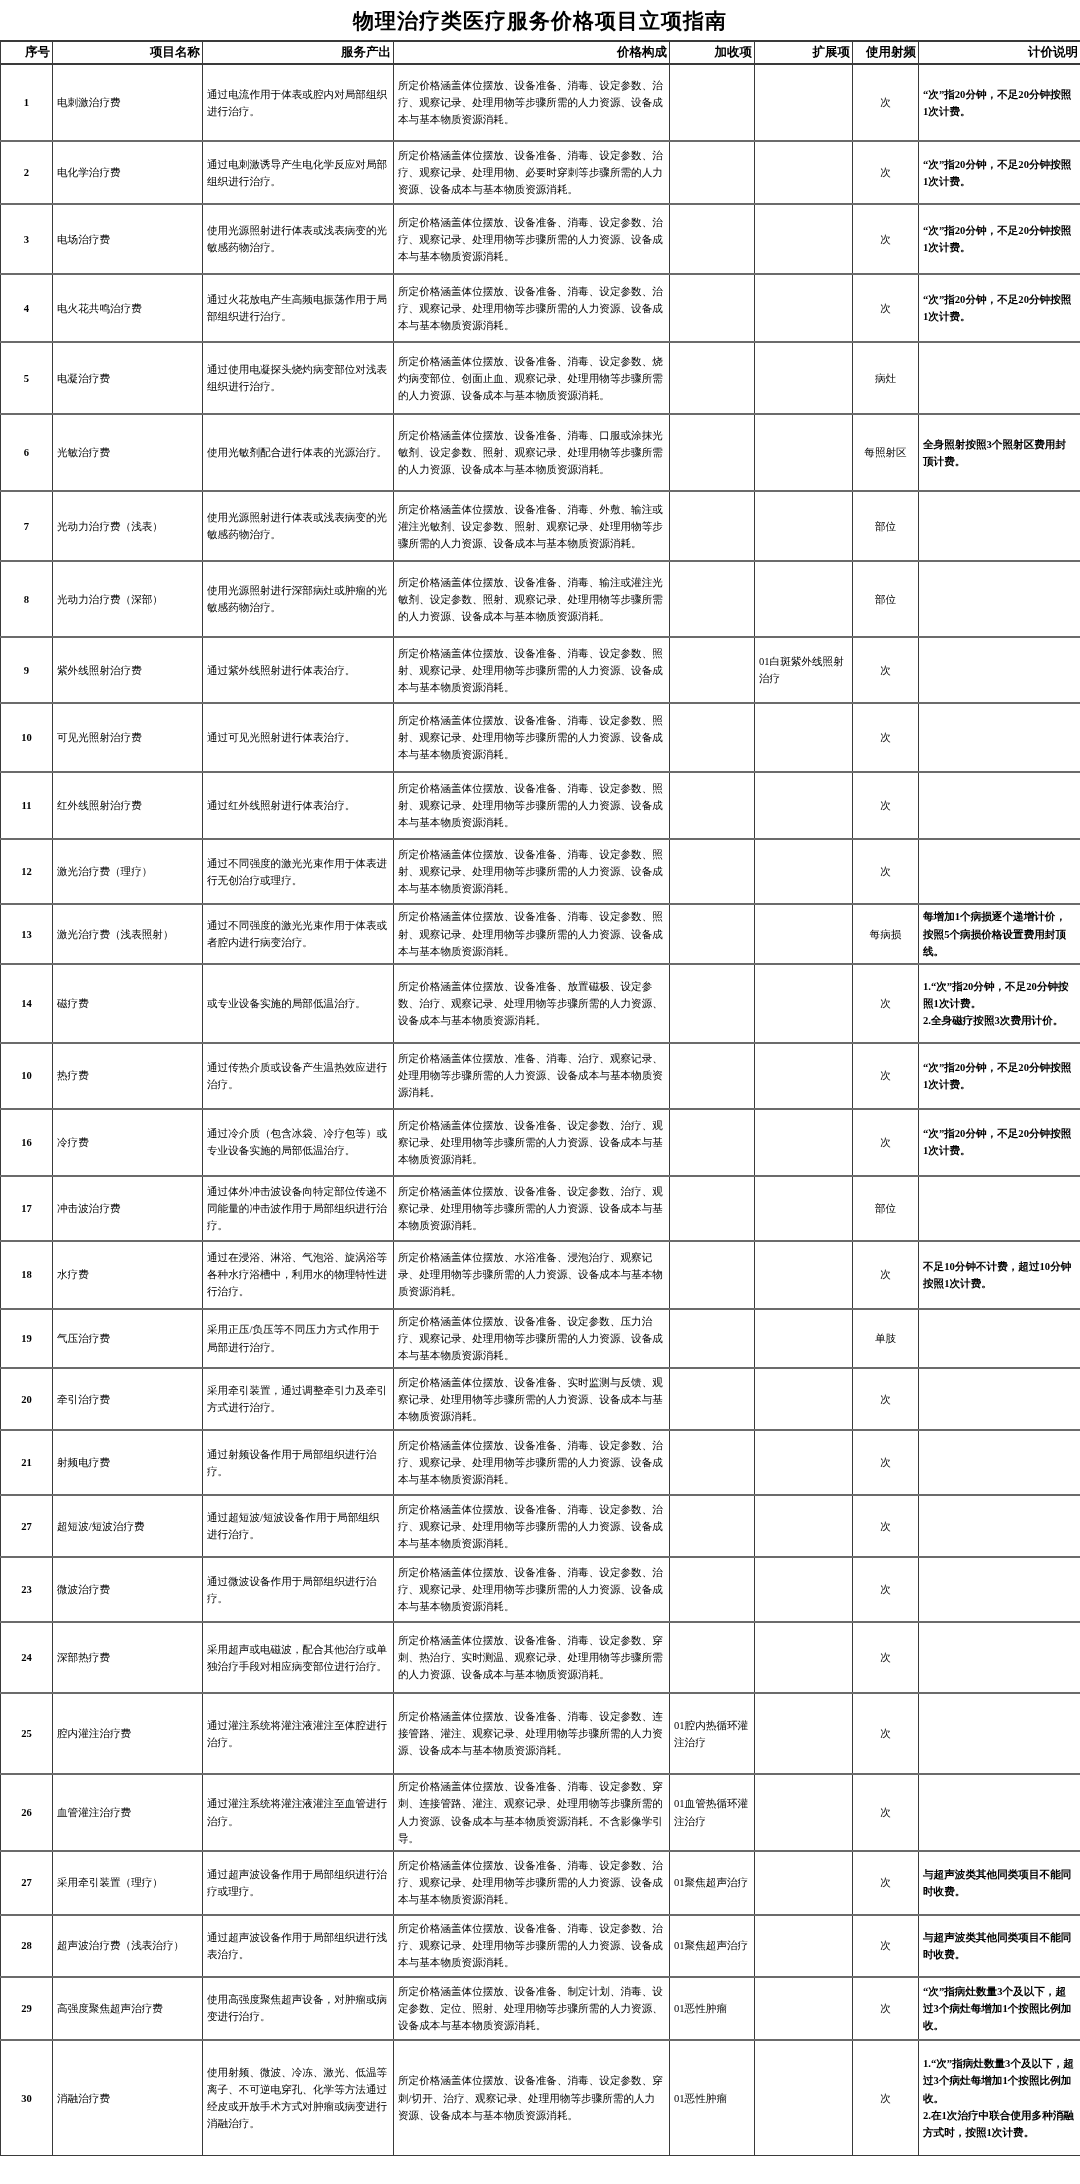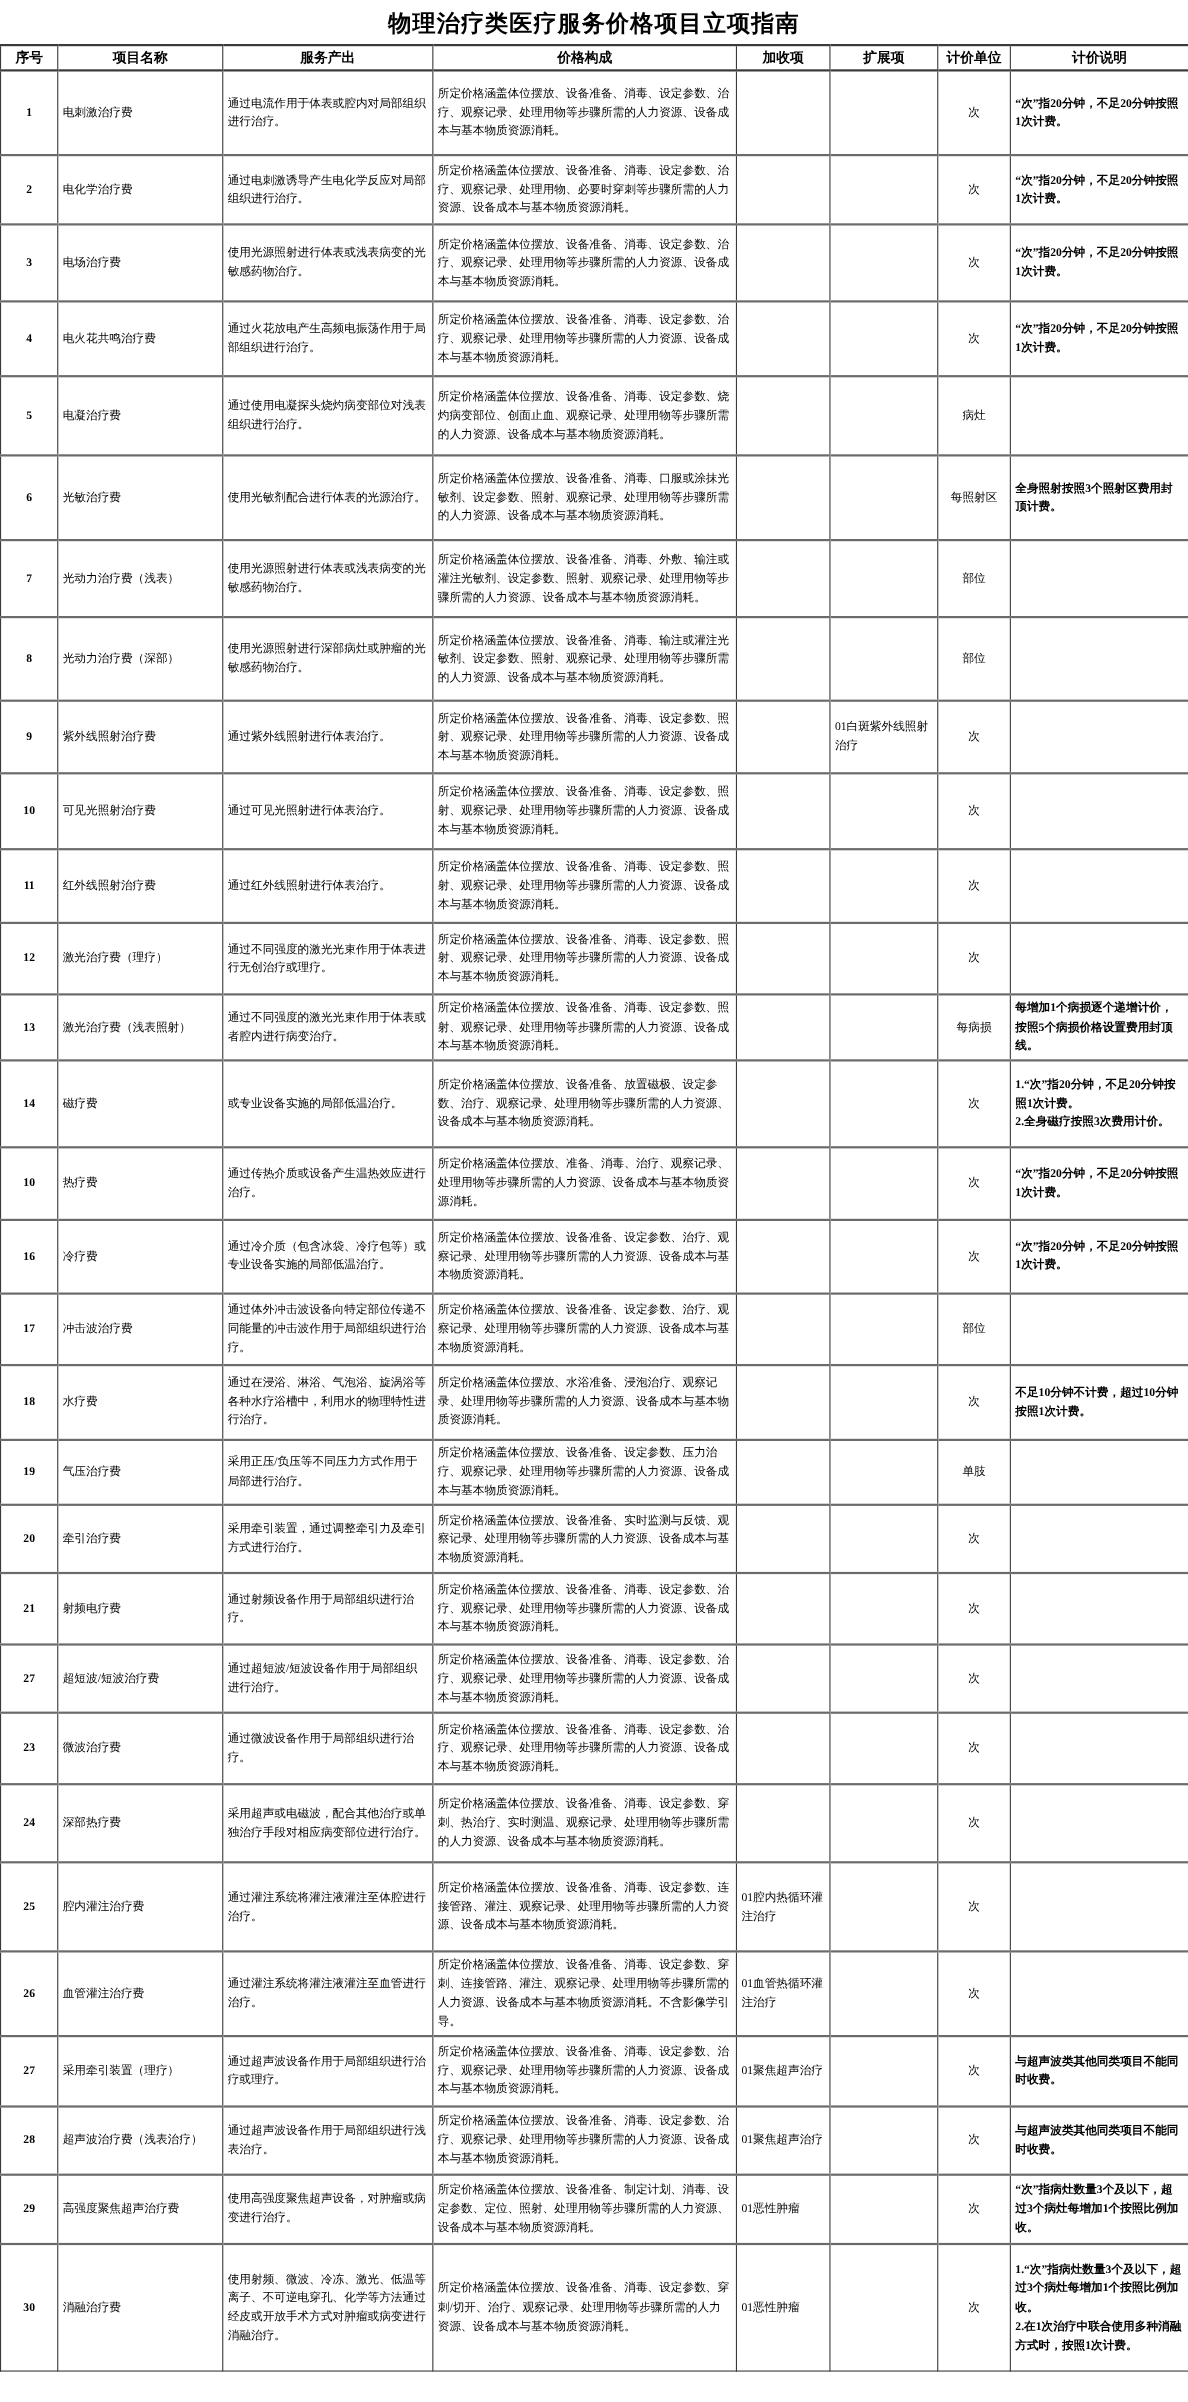--- a/index.html
+++ b/index.html
@@ -22,21 +22,21 @@
   }
   .grid th, .grid td {
     border: 1px solid #3a3a3a;
     vertical-align: middle;
     box-sizing: border-box;
     overflow: hidden;
   }
   .grid thead th {
     font-size: 12.5px;
     font-weight: bold;
-    text-align: center;
+    text-align: right;
     height: 14px;
     padding: 2px 2px;
     border-top-width: 2px;
   }
   .grid tbody td {
     font-size: 10.6px;
     line-height: 1.62;
     padding: 3px 4px;
     border-top: 2px solid #6b6b6b;
   }
@@ -73,21 +73,21 @@
         <col class="w-note">
     </colgroup>
     <thead>
       <tr>
         <th>序号</th>
         <th>项目名称</th>
         <th>服务产出</th>
         <th>价格构成</th>
         <th>加收项</th>
         <th>扩展项</th>
-        <th>计价单位</th>
+        <th>使用射频</th>
         <th>计价说明</th>
       </tr>
     </thead>
     <tbody id="table-body">
         <tr style="height: 77px;">
           <td class="c-num">1</td>
           <td class="c-left">电刺激治疗费</td>
           <td class="c-left">通过电流作用于体表或腔内对局部组织进行治疗。</td>
           <td class="c-left">所定价格涵盖体位摆放、设备准备、消毒、设定参数、治疗、观察记录、处理用物等步骤所需的人力资源、设备成本与基本物质资源消耗。</td>
           <td class="c-left"></td>

